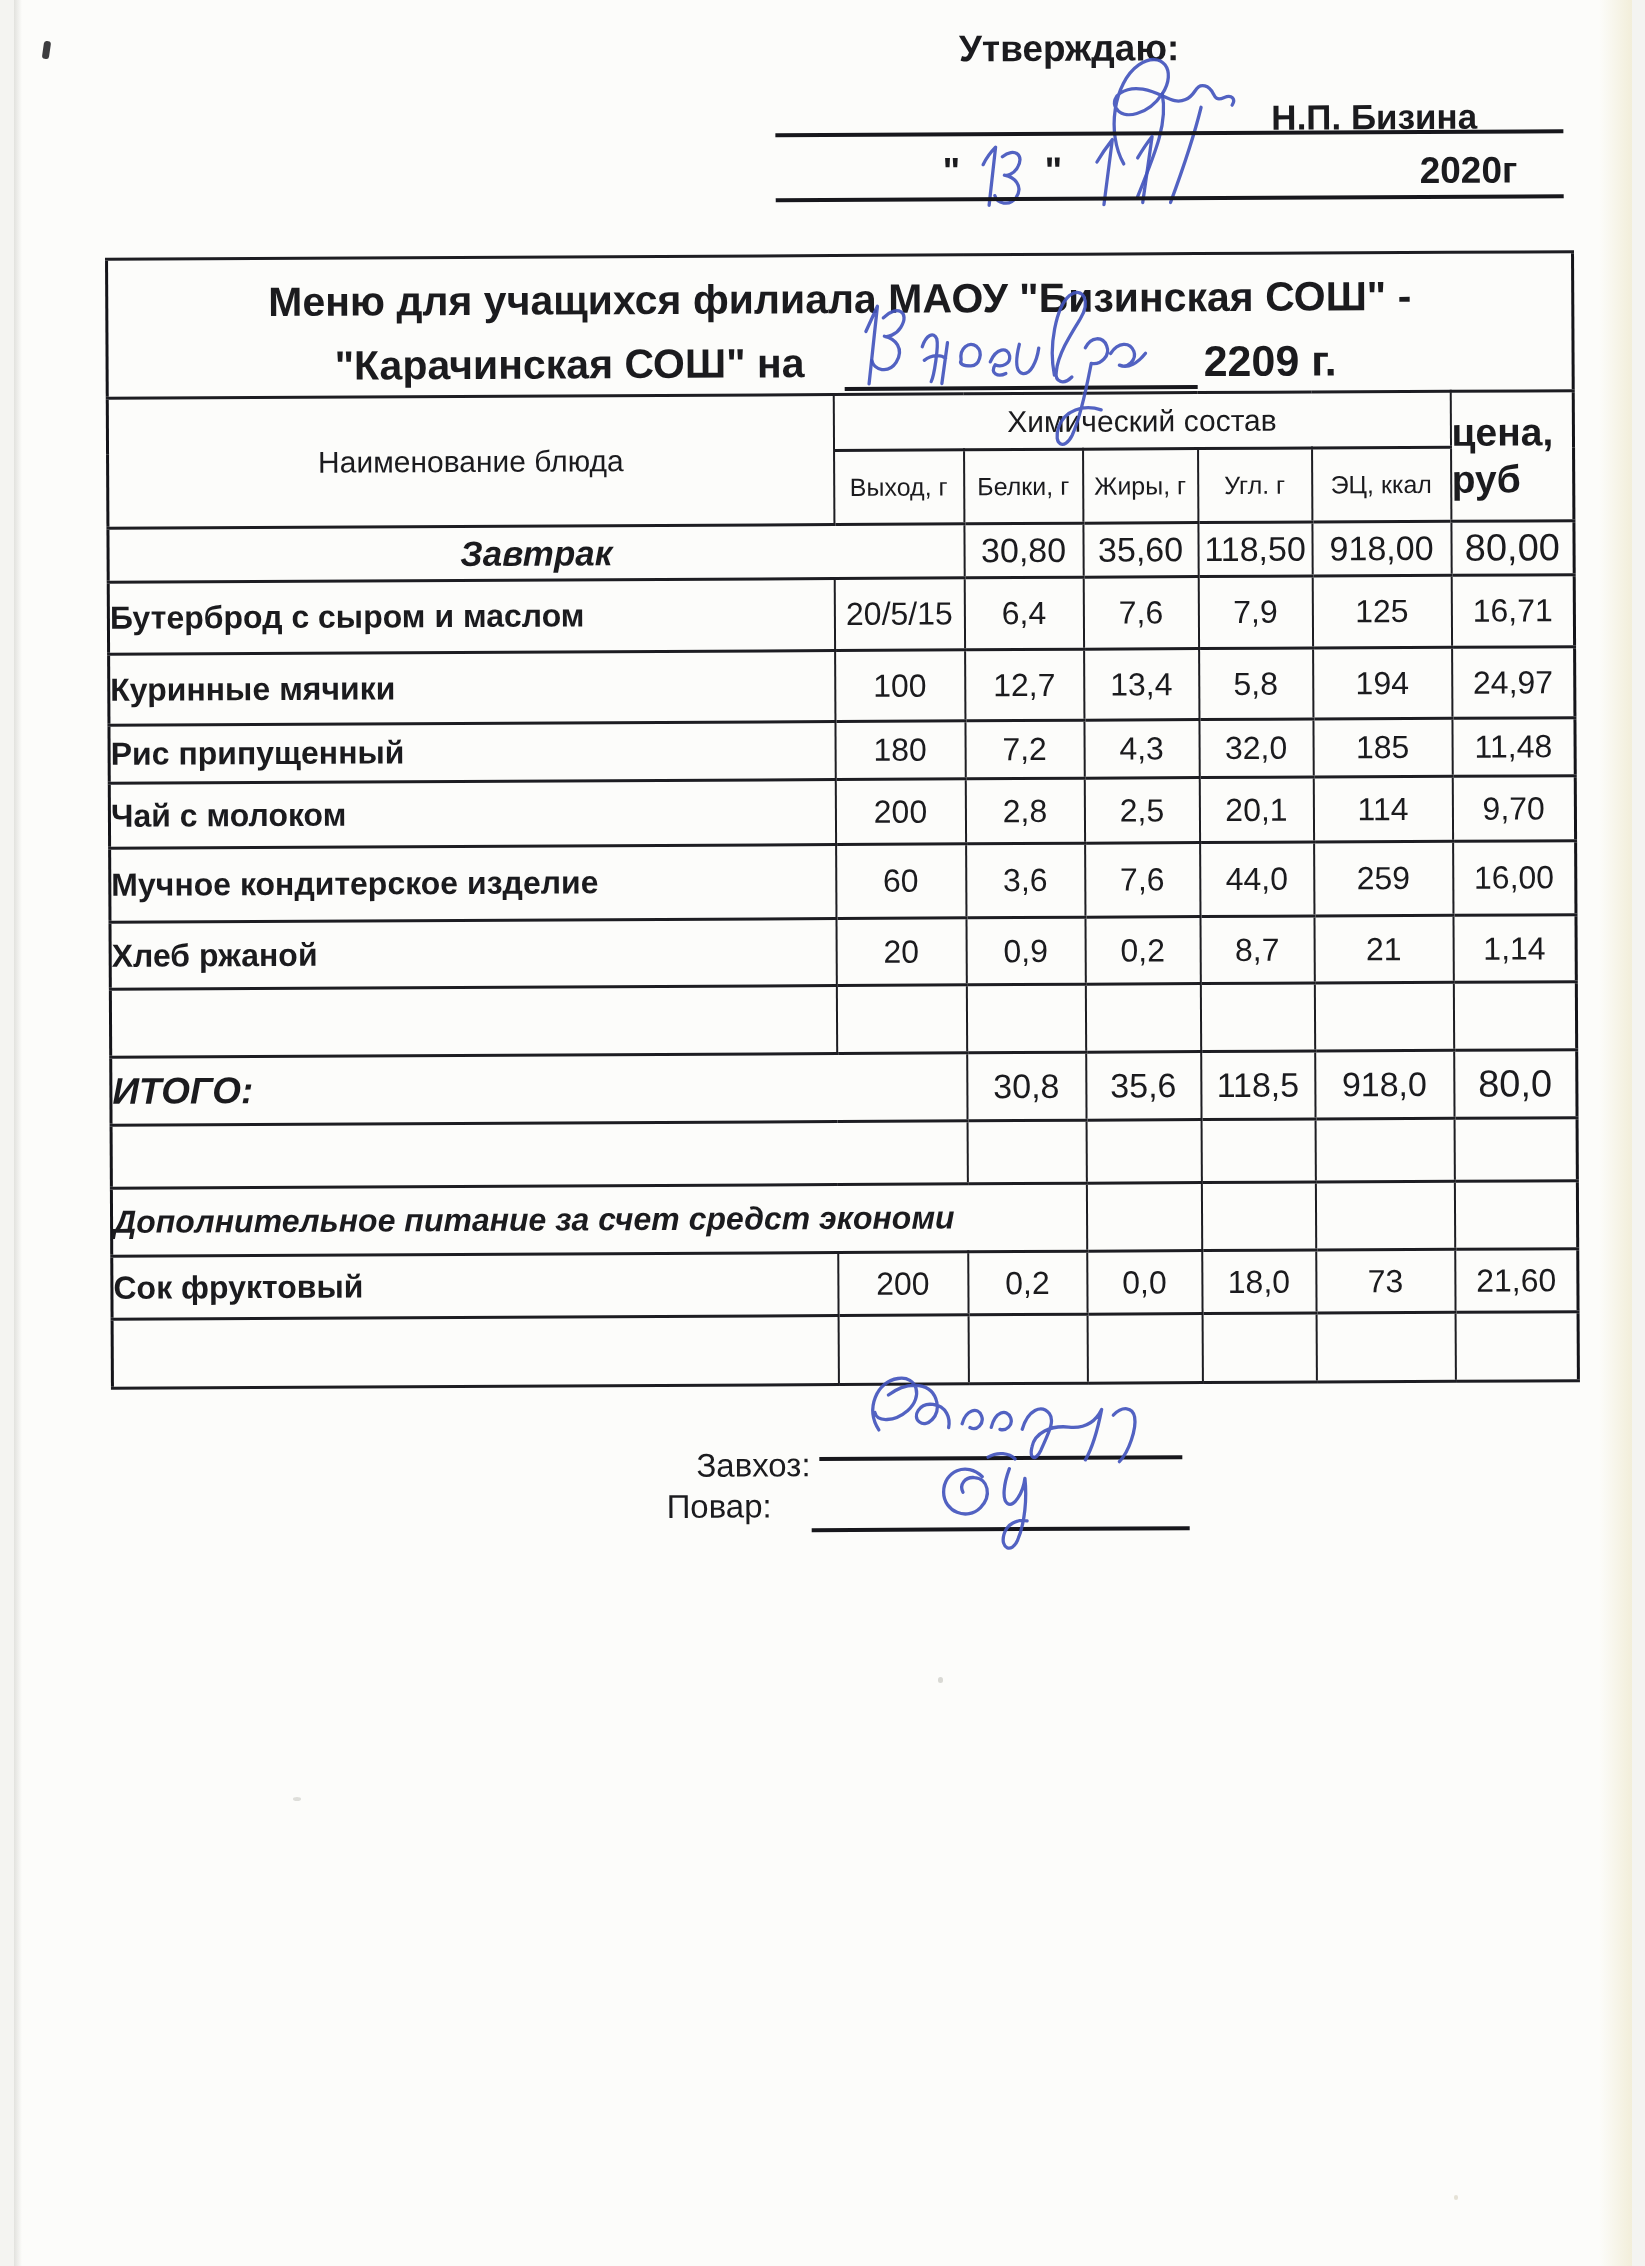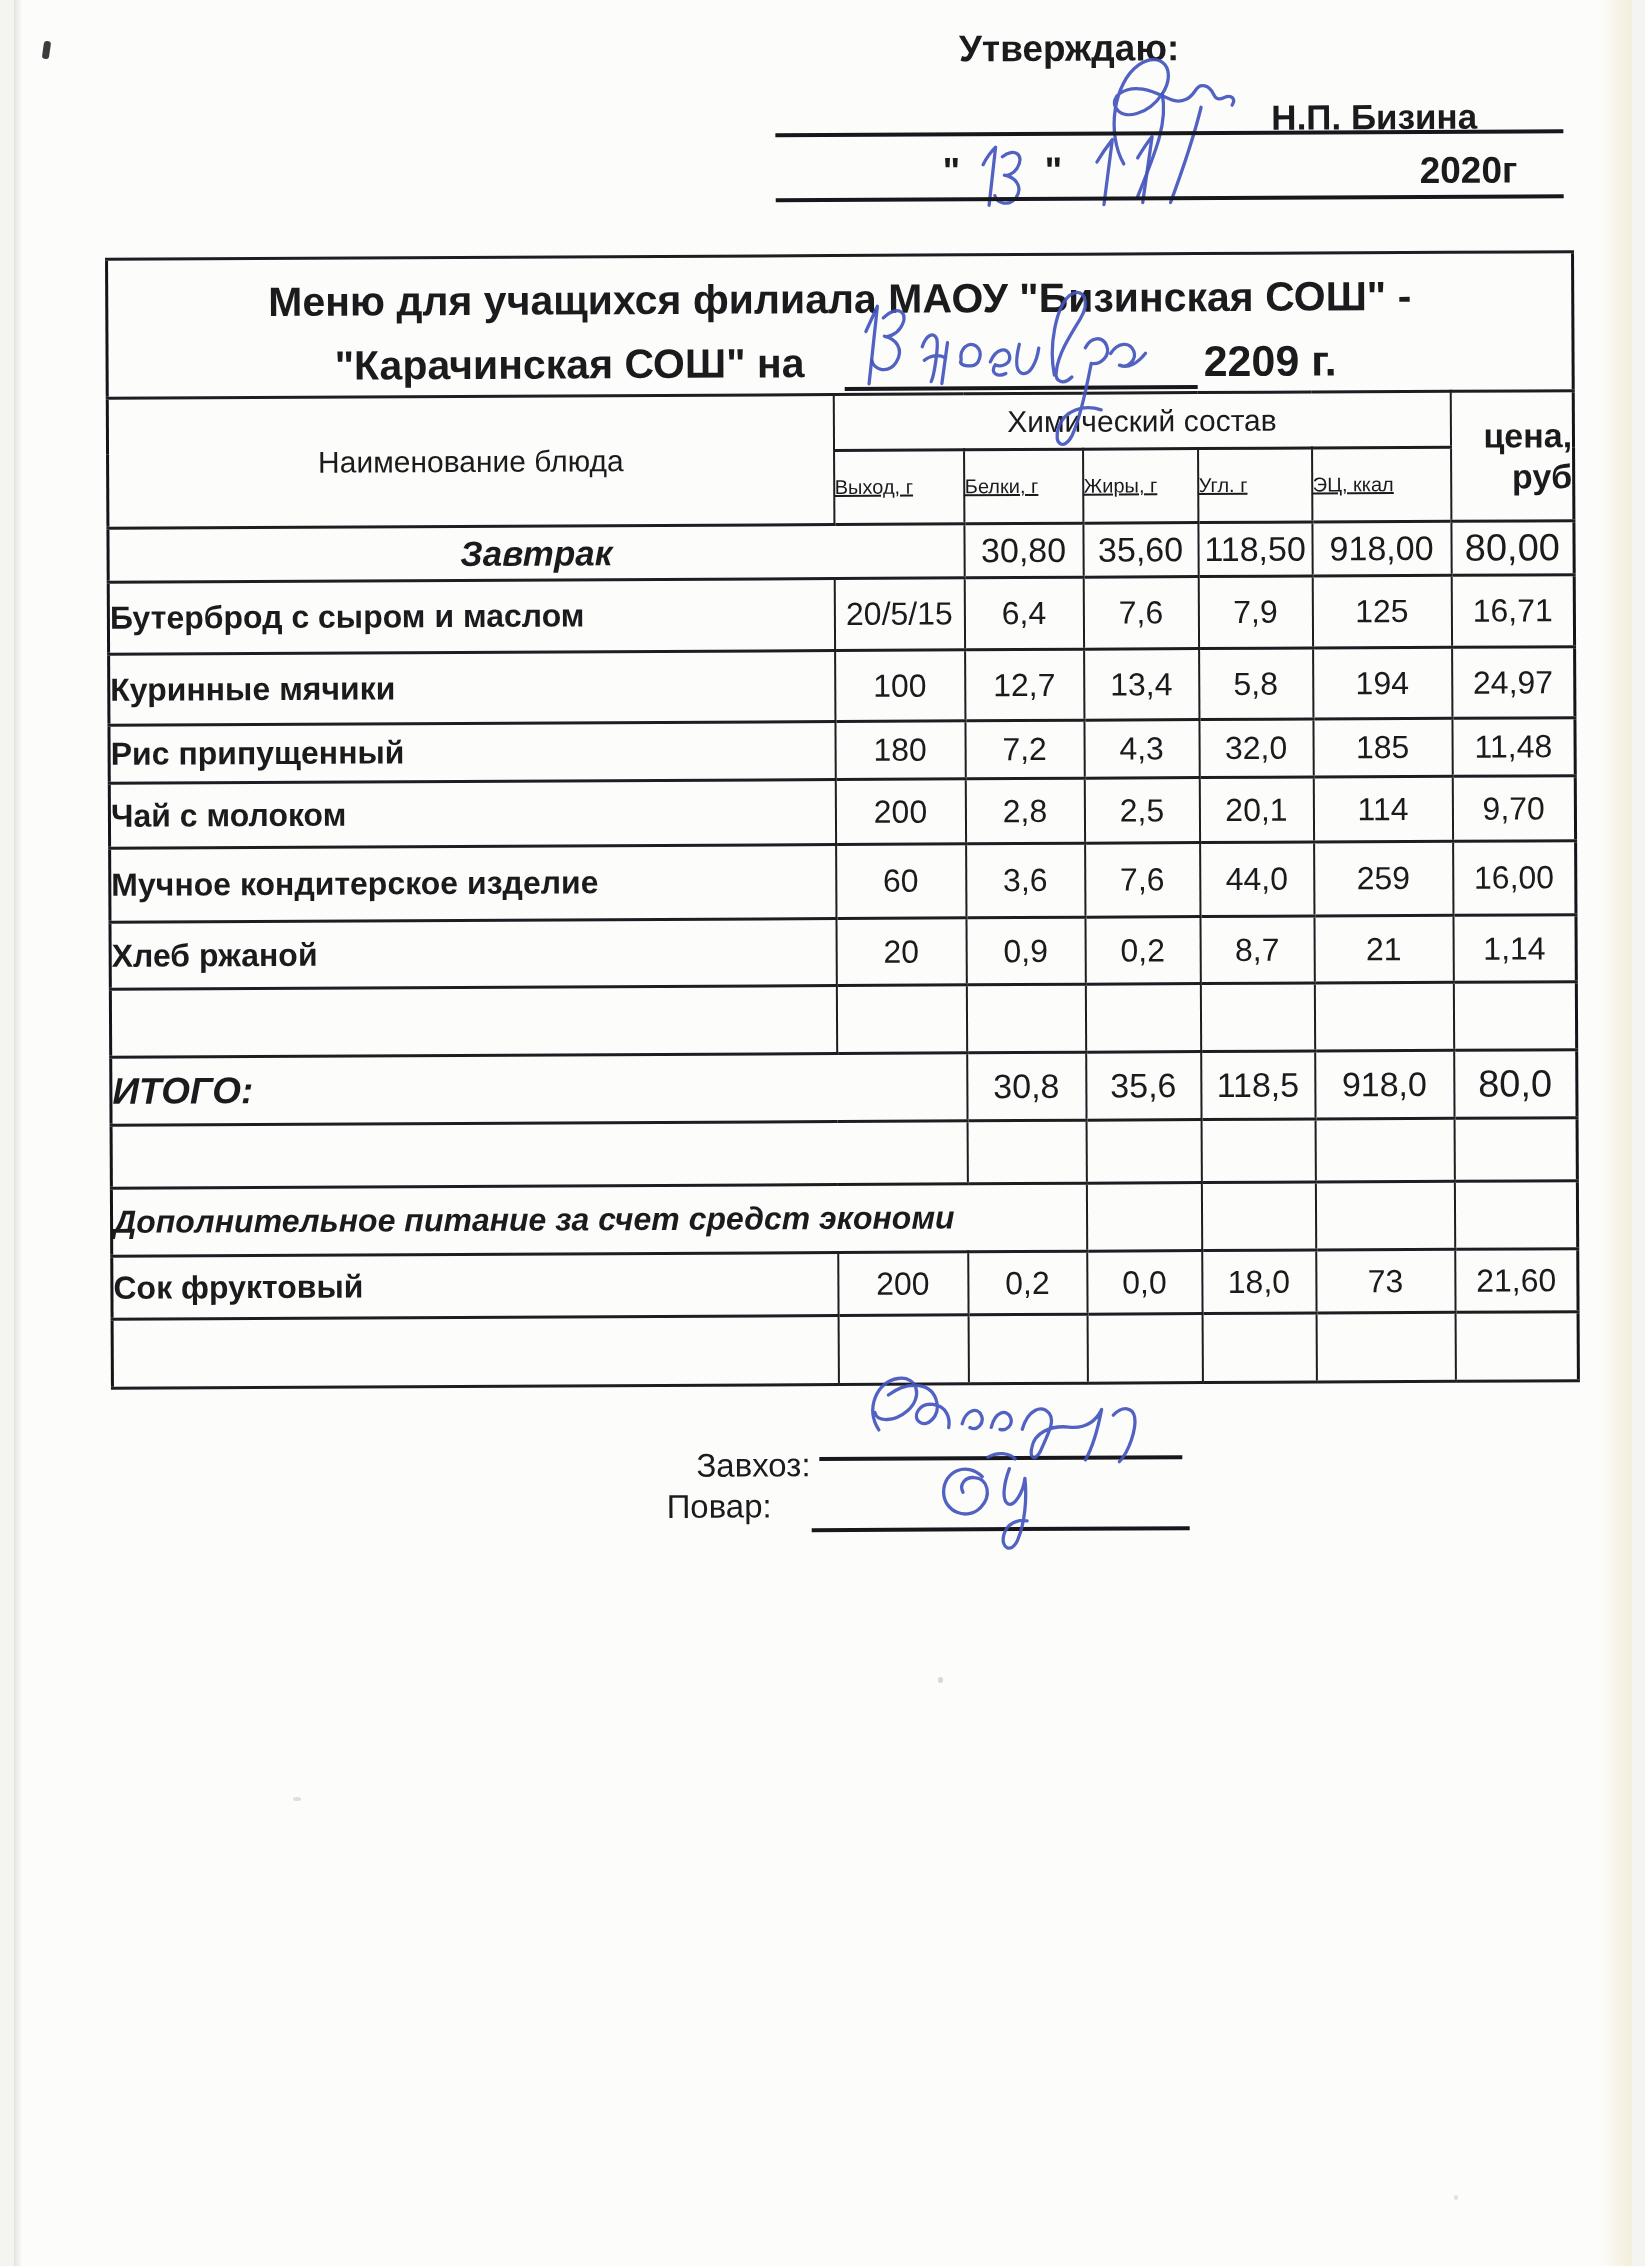--- a/index.html
+++ b/index.html
@@ -31,22 +31,22 @@
     border-collapse:collapse; table-layout:fixed; border:3.9px solid #141419; }
   table.menu td { border:2.9px solid #1d1d22; border-top-width:3.9px; border-bottom-width:3.9px;
     vertical-align:middle; overflow:visible; padding:0; }
   .title-cell { position:relative; }
   .title-l1 { position:absolute; left:0; top:19.4px; width:100%; text-align:center;
     font-size:41px; font-weight:bold; white-space:nowrap; }
   .title-l2-prefix { position:absolute; left:226px; top:83px; font-size:41px; font-weight:bold; white-space:nowrap; }
   .title-blank { position:absolute; left:736px; top:130px; width:353px; height:3.9px; background:#17171c; }
   .title-l2-suffix { position:absolute; left:1095px; top:82px; font-size:43px; font-weight:bold; white-space:nowrap; }
   .hdr { text-align:center; font-weight:400; font-size:30px; }
-  .sub { font-weight:400; font-size:20px;text-decoration:underline; }
-  .price-hdr { text-align:right; font-weight:bold; font-size:34px; line-height:1.18; }
+  .sub { text-align:center; font-weight:400; font-size:25px; }
+  .price-hdr { text-align:left; font-weight:bold; font-size:39px; line-height:1.18; }
   .name-cell { text-align:left; padding-left:9.7px; font-weight:bold; font-size:32px; }
   .num { text-align:center; font-weight:normal; font-size:32px; }
   .mid { font-size:34px; }
   .big { font-size:38px; }
   .breakfast-label { text-align:center; font-weight:bold; font-style:italic; font-size:35px; padding-right:116px; }
   .total-label { text-align:left; padding-left:9.7px; font-weight:bold; font-style:italic; font-size:37px; }
   .extra-label { text-align:left; padding-left:7.8px; font-weight:bold; font-style:italic; font-size:32px; white-space:nowrap; }
 
   
   .sig-label { font-size:33px; font-weight:400; }

